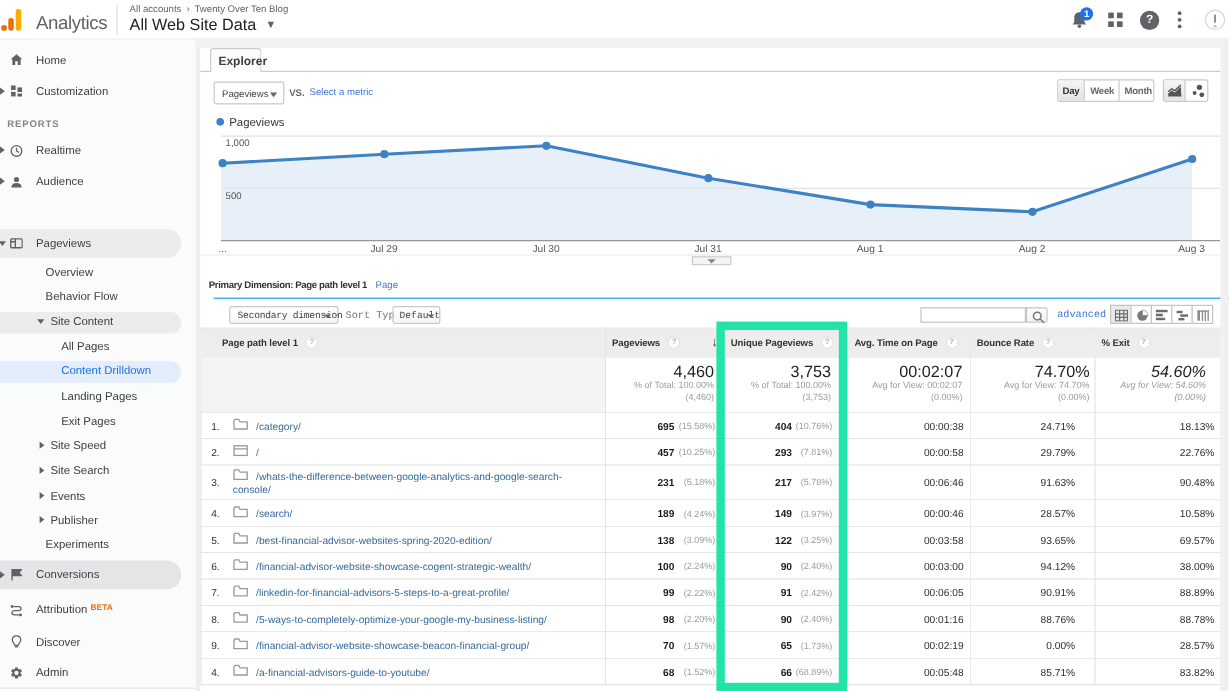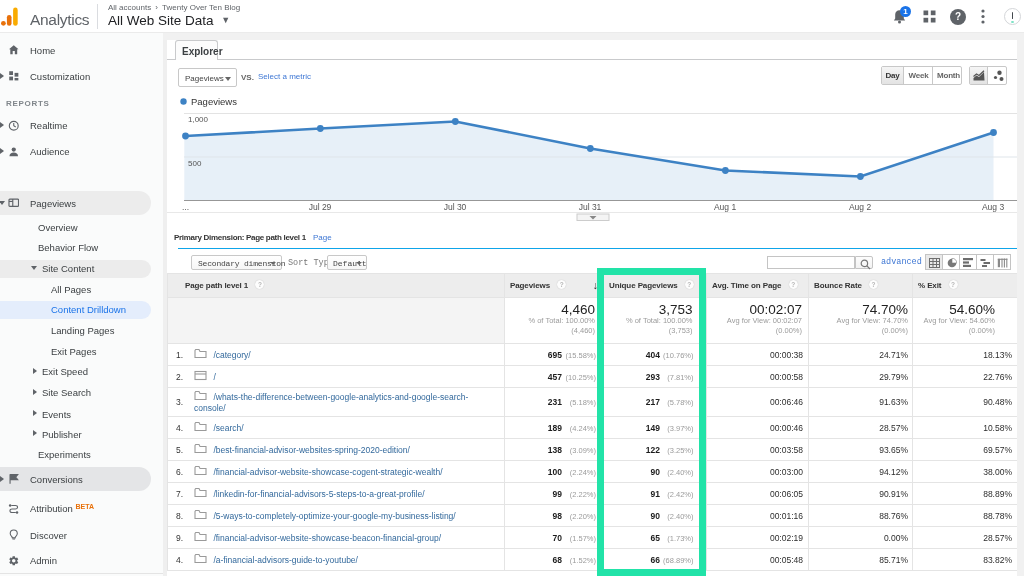--- a/index.html
+++ b/index.html
@@ -92,22 +92,22 @@
 tr.datarow td { background:#fff; font-size:9.5px; }
 .rank { position:absolute; left:8px; top:50%; transform:translateY(-50%); color:#333; font-size:8.5px; }
 .c1wrap { margin-left:26px; margin-right:5px; line-height:11px; font-size:8.5px; }
 .ficon { display:inline-block; vertical-align:-1px; margin-right:4px; }
 .plink { color:#33699c; }
 .num { position:absolute; top:50%; transform:translateY(-50%); font-weight:bold; color:#1c1c1c; font-size:8.5px; white-space:nowrap; }
 .pct { position:absolute; top:50%; transform:translateY(-50%); color:#9b9b9b; font-size:7.5px; white-space:nowrap; }
 td.c2x .num { right:41px; } td.c2x .pct { right:7px; }
 td.c3x .num { right:46px; } td.c3x .pct { right:12.5px; }
 .tval { position:absolute; top:50%; transform:translateY(-50%); color:#2d2d2d; font-size:8.5px; white-space:nowrap; }
-td.c4x .tval { right:5px; } td.c5x .tval { right:4px; } td.c6x .tval { right:5px; }
-.sum2 { padding-right:8px; } .sum3 { padding-right:13.5px; } .sum4 { padding-right:6px; } .sum5 { padding-right:4px; } .sum6 { padding-right:22px; }
+td.c4x .tval { right:5px; } td.c5x .tval { right:16px; } td.c6x .tval { right:5px; }
+.sum2 { padding-right:8px; } .sum3 { padding-right:13.5px; } .sum4 { padding-right:6px; } .sum5 { padding-right:4px; } .sum6 { padding-right:12px;font-style:italic; }
 
 
 #greenrect { position:absolute; left:597px; top:268px; width:109px; height:308px; border:7px solid #22e3a8; z-index:40; }
 </style>
 </head>
 <body>
 <div id="stage">
 
   <div id="hdr">
     <svg class="abs" style="left:0;top:3px" width="22" height="23" viewBox="0 0 22 23">
@@ -193,21 +193,21 @@
   <div class="sub1" style="left:38px;top:242.0px;color:#3c4043">Behavior Flow</div>
   <div class="abs pill" style="left:0;top:259.5px;width:151px;height:18px;background:#ececec"></div>
   <span class="abs" style="left:31px;top:266.0px;width:0;height:0;border-top:4px solid #5f6368;border-left:3.5px solid transparent;border-right:3.5px solid transparent;"></span>
   <div class="sub1" style="left:42px;top:263.0px;">Site Content</div>
   <div class="sub1" style="left:51px;top:283.5px;color:#3c4043">All Pages</div>
   <div class="abs pill" style="left:0;top:300.5px;width:151px;height:18px;background:#e4edfc"></div>
   <div class="sub1" style="left:51px;top:304.0px;color:#1a73e8">Content Drilldown</div>
   <div class="sub1" style="left:51px;top:325.0px;color:#3c4043">Landing Pages</div>
   <div class="sub1" style="left:51px;top:346.0px;color:#3c4043">Exit Pages</div>
   <span class="abs" style="left:33px;top:367.8px;width:0;height:0;border-left:4px solid #5f6368;border-top:3.5px solid transparent;border-bottom:3.5px solid transparent;"></span>
-      <div class="sub1" style="left:42px;top:366.3px;color:#3c4043">Exit Speed</div>
+      <div class="sub1" style="left:42px;top:366.3px;color:#3c4043">Site Speed</div>
   <span class="abs" style="left:33px;top:388.9px;width:0;height:0;border-left:4px solid #5f6368;border-top:3.5px solid transparent;border-bottom:3.5px solid transparent;"></span>
       <div class="sub1" style="left:42px;top:387.4px;color:#3c4043">Site Search</div>
   <span class="abs" style="left:33px;top:410.0px;width:0;height:0;border-left:4px solid #5f6368;border-top:3.5px solid transparent;border-bottom:3.5px solid transparent;"></span>
       <div class="sub1" style="left:42px;top:408.5px;color:#3c4043">Events</div>
   <span class="abs" style="left:33px;top:430.0px;width:0;height:0;border-left:4px solid #5f6368;border-top:3.5px solid transparent;border-bottom:3.5px solid transparent;"></span>
       <div class="sub1" style="left:42px;top:428.5px;color:#3c4043">Publisher</div>
   <div class="sub1" style="left:38px;top:449.0px;color:#3c4043">Experiments</div>
   <div class="navitem" style="top:467.0px">
         <div class="abs pill" style="left:0;top:0;width:151px;height:24px;background:#e4e5e7"></div>
         <span class="abs" style="left:0px;top:8.5px;width:0;height:0;border-left:4px solid #5f6368;border-top:3.5px solid transparent;border-bottom:3.5px solid transparent;"></span>

